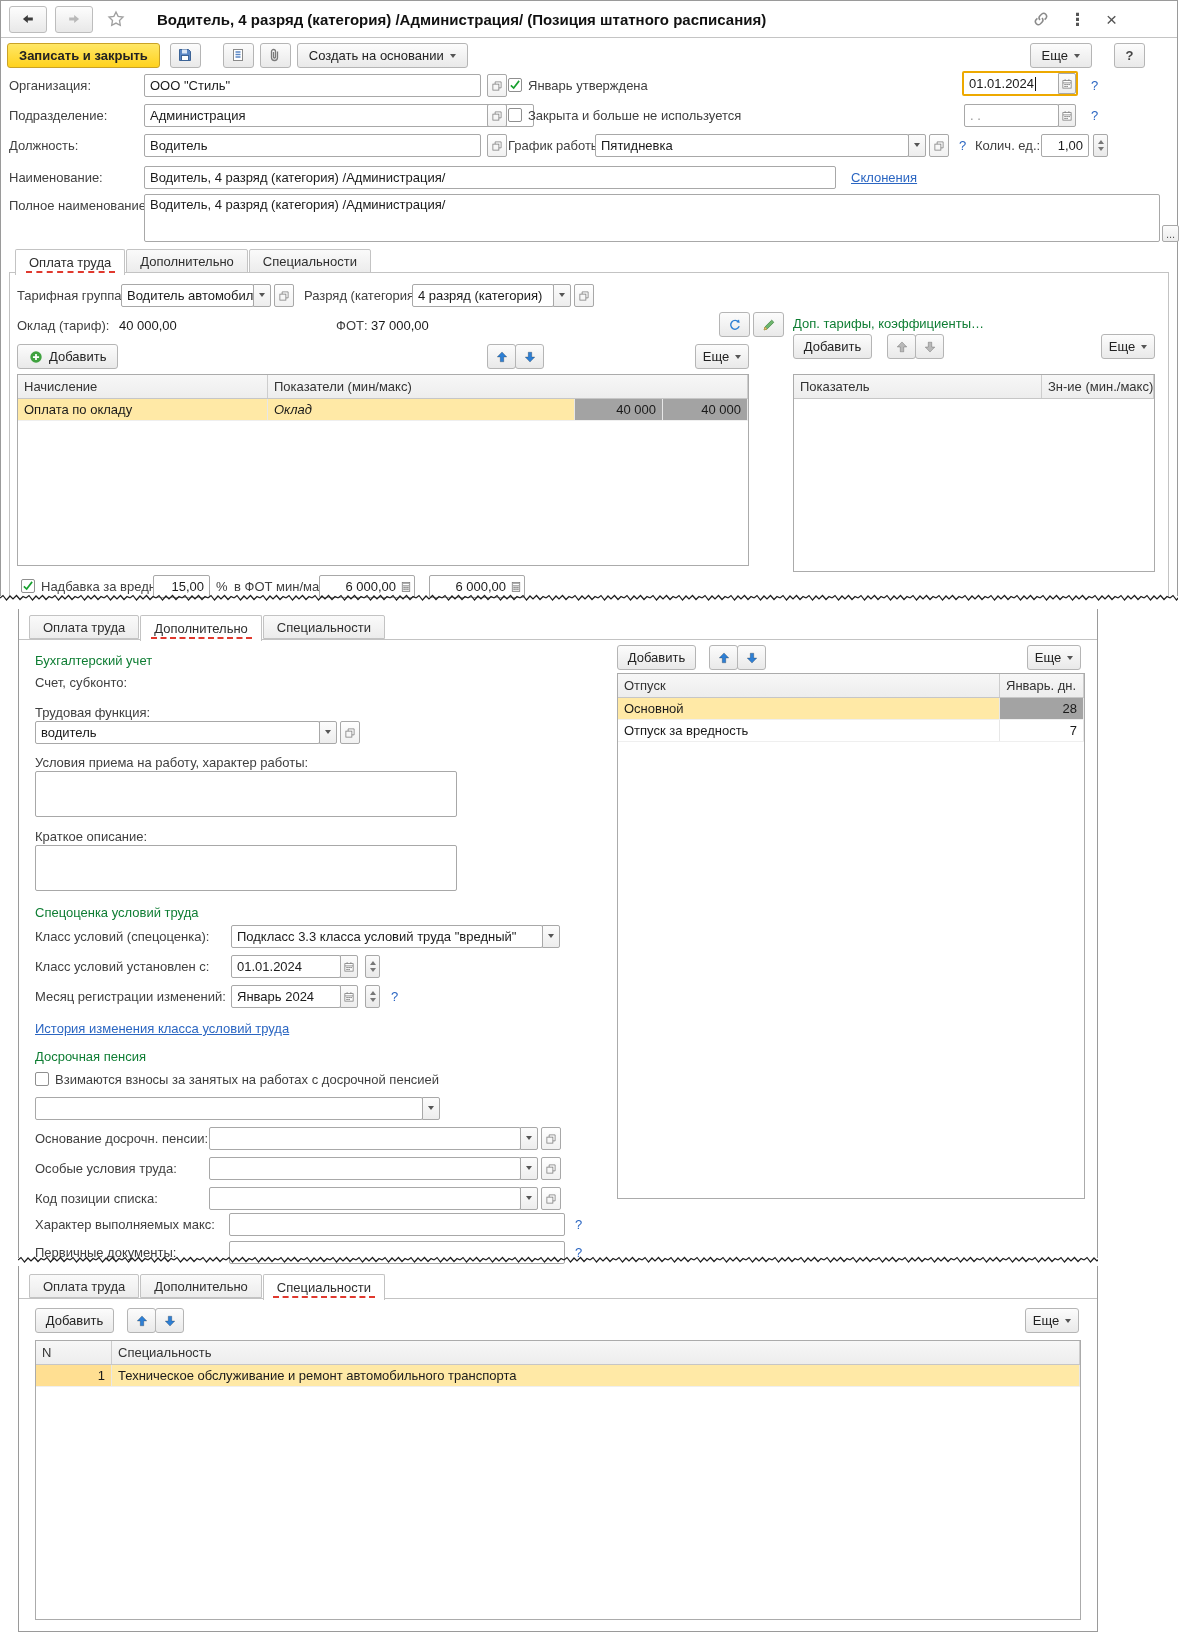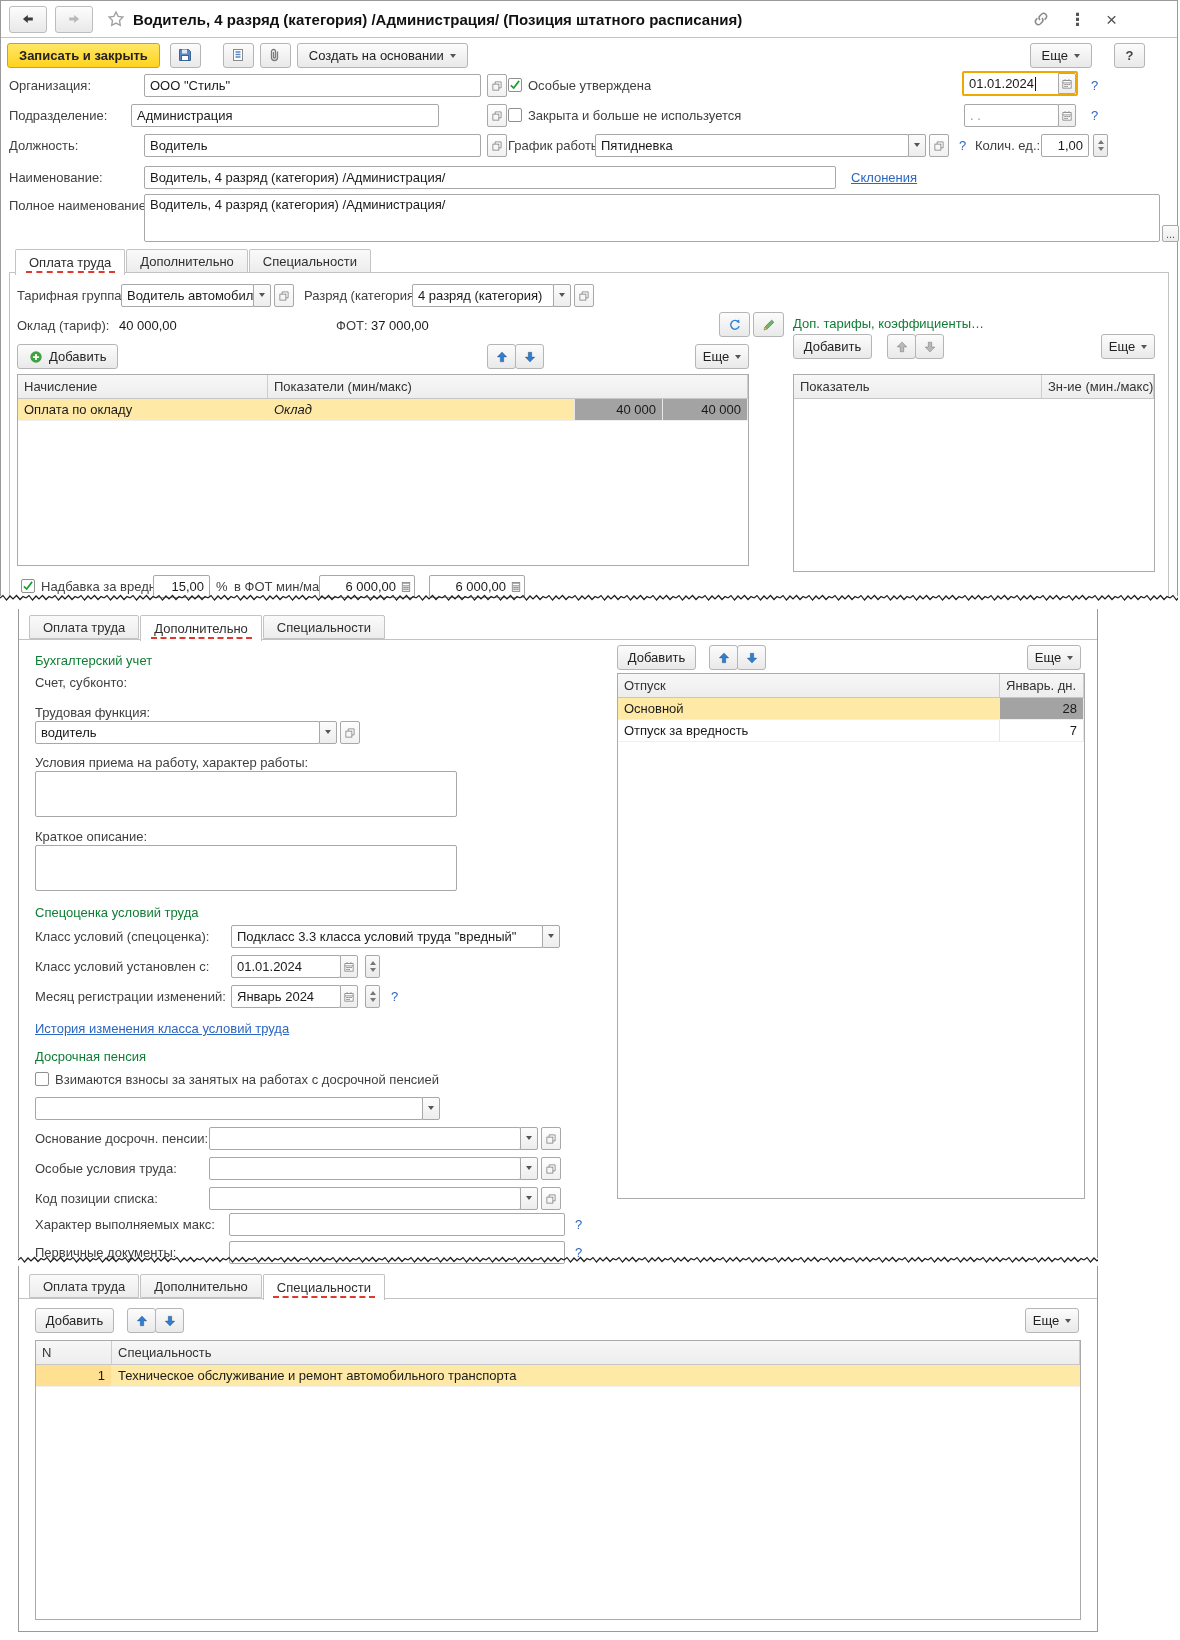--- a/index.html
+++ b/index.html
@@ -8,21 +8,21 @@
   .frag{position:absolute;background:#fff;box-sizing:border-box;}
   #frag1{left:0;top:0;width:1178px;height:596px;border:1px solid #9a9a9a;border-bottom:none;}
   #frag2{left:18px;top:609px;width:1080px;height:649px;border-left:1px solid #9a9a9a;border-right:1px solid #9a9a9a;}
   #frag3{left:18px;top:1266px;width:1080px;height:366px;border:1px solid #9a9a9a;border-top:none;}
   .tear{position:absolute;left:0;z-index:6;pointer-events:none;}
   
   #tb{height:36px;border-bottom:1px solid #c4c4c4;display:flex;align-items:center;padding:0 8px;gap:8px;}
   .navbtn{width:36px;height:25px;border:1px solid #bdbdbd;border-radius:3px;background:linear-gradient(#fdfdfd,#e8e8e8);display:flex;align-items:center;justify-content:center;}
   .ic12{width:12px;height:12px;}.ic14{width:14px;height:14px;}.ic16{width:16px;height:16px;}.ic18{width:18px;height:18px;}
   .dark{color:#3c3c3c;}.lite{color:#b9b9b9;}
-  .wtitle{font-size:15px;font-weight:bold;margin-left:0;white-space:nowrap;color:#111;}
+  .wtitle{font-size:15px;font-weight:bold;margin-left:24px;white-space:nowrap;color:#111;}
   .tbright{margin-left:auto;display:flex;align-items:center;gap:20px;margin-right:52px;}
   .dots{font-size:17px;color:#555;font-weight:bold;line-height:1;}
   .closex{font-size:19px;color:#555;line-height:1;}
   
   #tbar{height:30px;display:flex;align-items:center;padding:2px 6px 2px;}
   .btn{height:25px;border:1px solid #b5b5b5;border-radius:3px;background:linear-gradient(#fcfcfc,#e9e9e9);display:inline-flex;align-items:center;justify-content:center;padding:0 11px;font-size:13px;color:#222;box-sizing:border-box;white-space:nowrap;cursor:default;}
   .btn.yellow{background:linear-gradient(#ffe766,#ffd21e);border-color:#c9a227;font-weight:bold;}
   .btn.iconb{width:31px;padding:0;}
   .btn.arrb{width:29px;padding:0;}
   .car{width:0;height:0;border:3.5px solid transparent;border-top:4.5px solid #555;margin-top:4px;}
@@ -225,36 +225,36 @@
   <span class="lnkbtn abs" style="left:483px;top:73px">
       <svg class="ic12">
         <use href="#i-copy"></use>
       </svg>
     </span>
   <span class="cbx abs" style="left:507px;top:77px">
       <svg class="ic12">
         <use href="#i-check"></use>
       </svg>
     </span>
-  <span class="lbl abs" style="left:527px;top:77px">Особые утверждена</span>
+  <span class="lbl abs" style="left:527px;top:77px">Январь утверждена</span>
   <span class="goldwrap abs" style="left:961px;top:70px">
     <span class="fld" style="width:95px;border:none;height:21px">
         <span>01.01.2024</span>
         <span class="tcaret"></span>
       </span>
     <span class="ddbtn" style="height:21px">
         <svg class="ic12">
           <use href="#i-cal"></use>
         </svg>
       </span>
   </span>
   <span class="qblue abs" style="left:1090px;top:77px">?</span>
 
   <span class="lbl abs" style="left:8px;top:107px">Подразделение:</span>
-  <span class="fld abs" style="left:130px;top:103px;width:308px">
+  <span class="fld abs" style="left:143px;top:103px;width:390px">
       <span>Администрация</span>
     </span>
   <span class="lnkbtn abs" style="left:483px;top:103px">
       <svg class="ic12">
         <use href="#i-copy"></use>
       </svg>
     </span>
   <span class="cbx abs" style="left:507px;top:107px"></span>
   <span class="lbl abs" style="left:527px;top:107px">Закрыта и больше не используется</span>
   <span class="combo abs" style="left:963px;top:103px">

